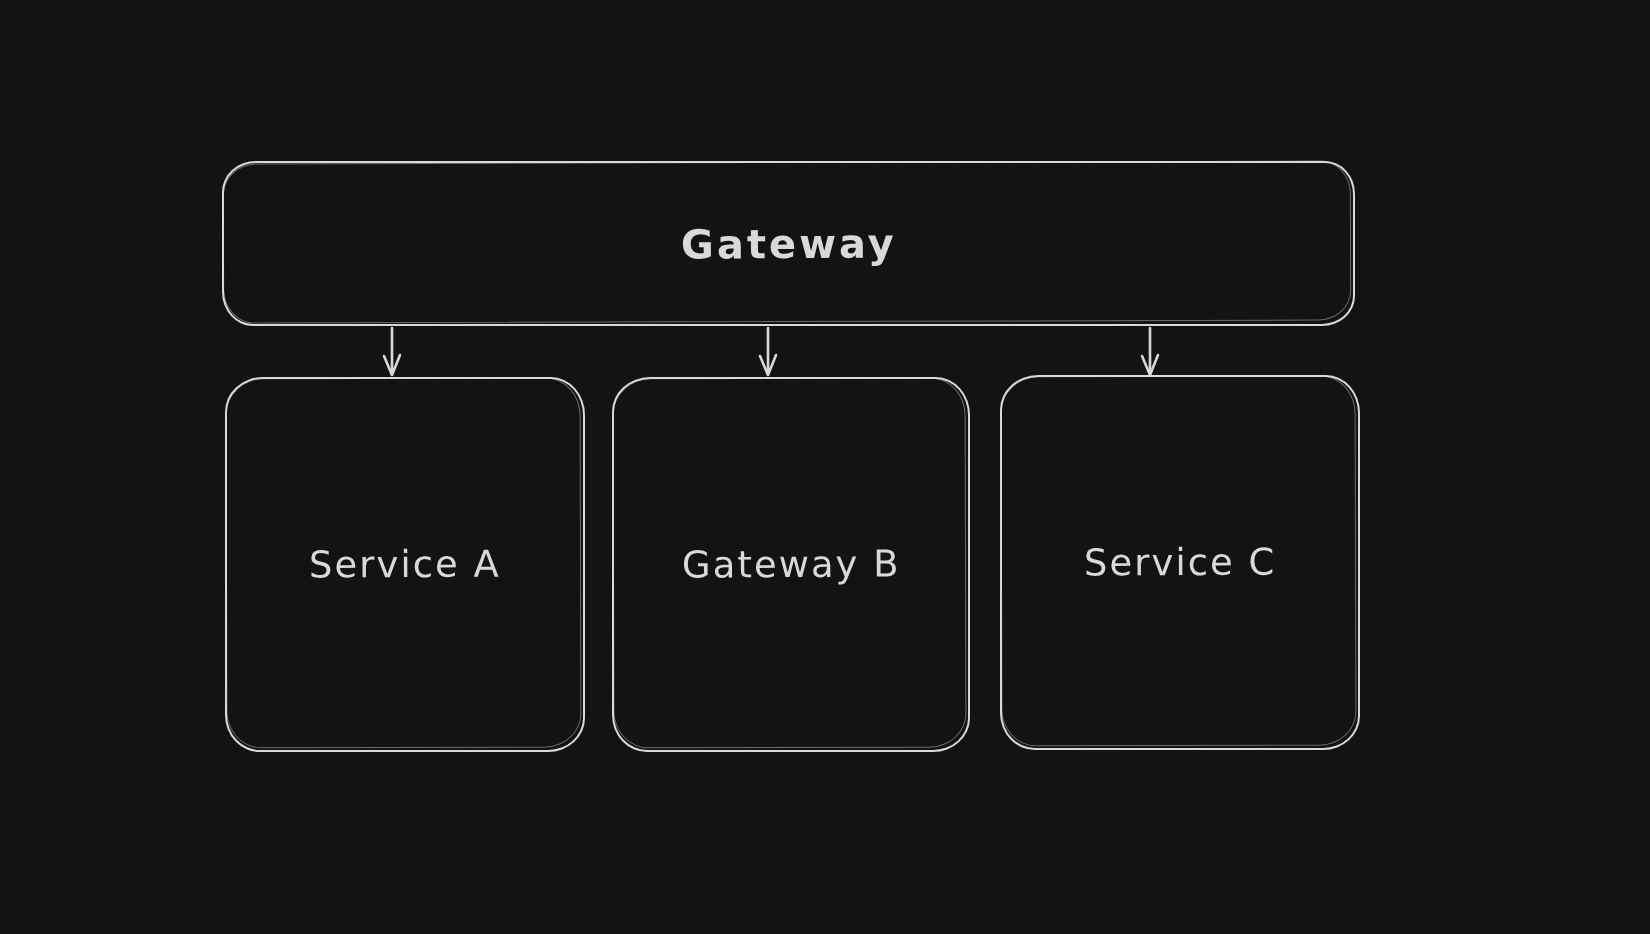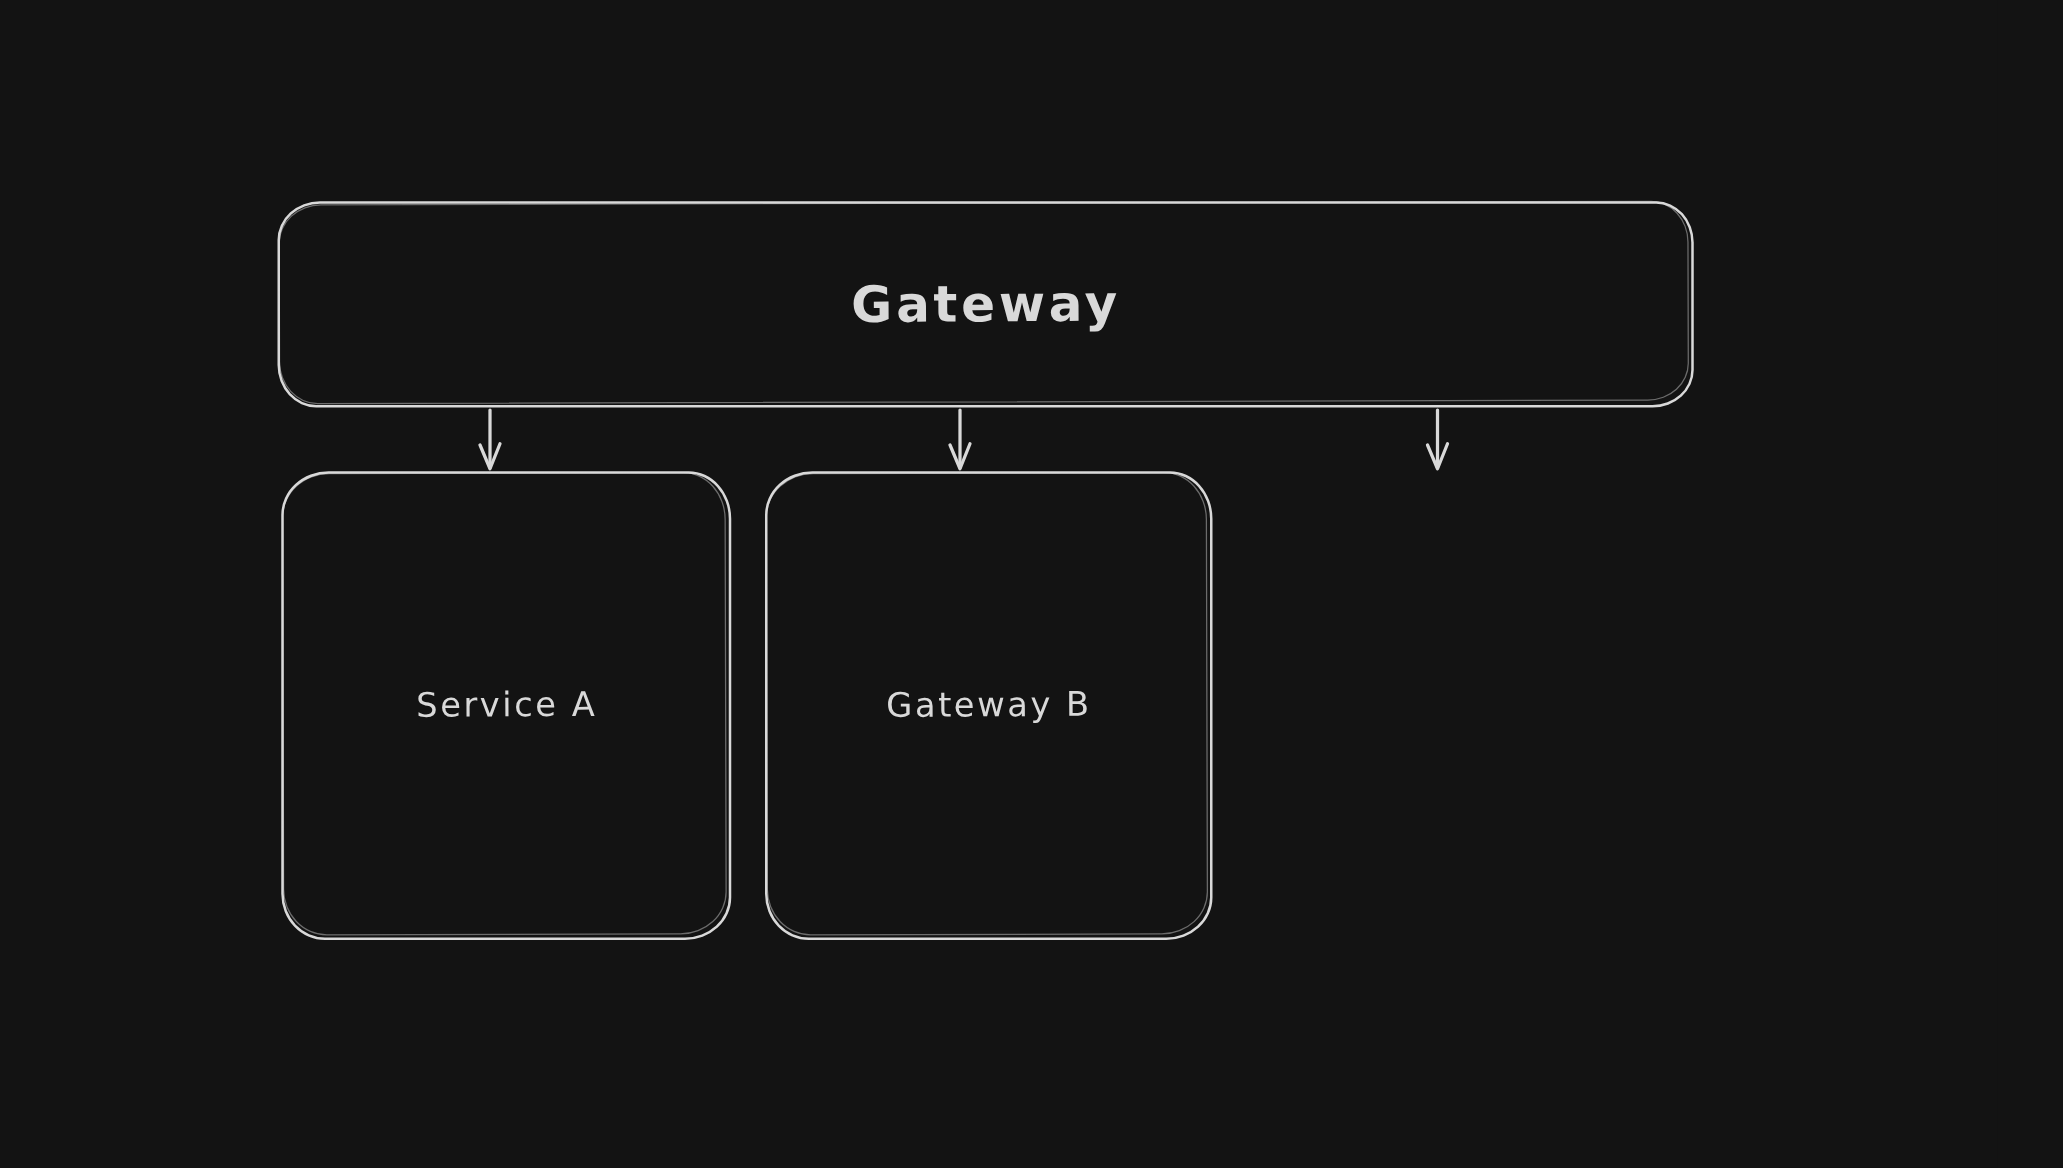--- a/index.html
+++ b/index.html
@@ -59,21 +59,21 @@
     white-space: nowrap;
     transform: rotate(-0.3deg);
     user-select: none;
   }
   .label-gateway {
     font-size: 40px;
     font-weight: bold;
     letter-spacing: 3px;
   }
   .label-service {
-    font-size: 27px;
+    font-size: 37px;
     font-weight: normal;
   }
   
   .arrow {
     position: absolute;
     top: 326px;
     width: 28px; height: 52px;
     overflow: visible;
   }
   .arrow-a { left: 378px; }
@@ -110,14 +110,17 @@
   </svg>
 
   <div class="node node-service node-service-a">
     <span class="label label-service">Service A</span>
   </div>
 
   <div class="node node-service node-service-b">
     <span class="label label-service">Gateway B</span>
   </div>
 
+  <div class="node node-service node-service-c">
+    <span class="label label-service">Service C</span>
+  </div>
 
 </div>
 
 </body></html>

